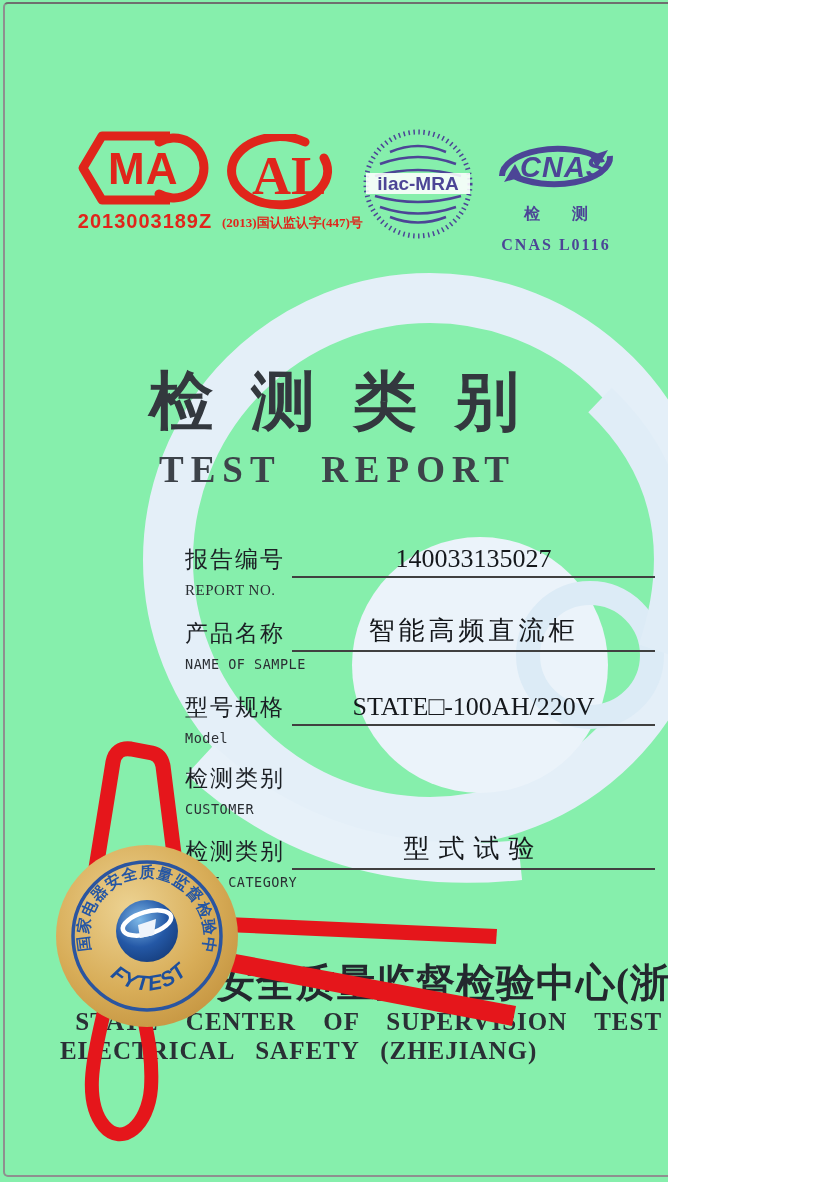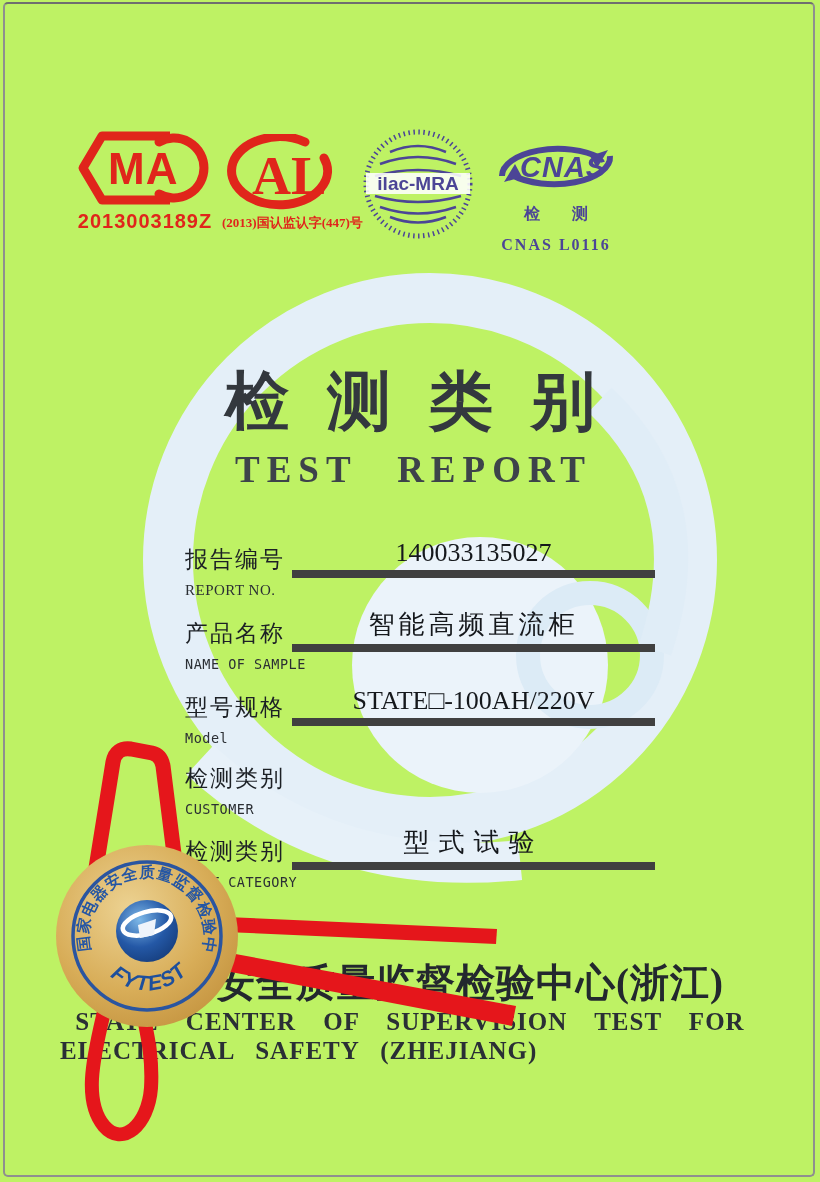--- a/index.html
+++ b/index.html
@@ -1,18 +1,18 @@
 <!DOCTYPE html>
 <html><head>
 <meta charset="utf-8">
 <style>
   * { margin:0; padding:0; box-sizing:border-box; }
   html,body { background:#fff; }
   .page {
-    position:relative; width:820px; height:1182px; background:#bef264;
+    position:relative; width:668px; height:1182px; background:#86efac;
     overflow:hidden; font-family:"Liberation Serif", serif;
   }
   .frame {
     position:absolute; left:3px; top:2px; width:812px; height:1175px;
     border:2px solid #8f8f8f; border-top-color:#6f6f6f; border-radius:5px;
     pointer-events:none; z-index:8;
   }
   svg { display:block; }
 
   
@@ -39,21 +39,21 @@
   .title-en { position:absolute; top:448px; left:0; width:100%; text-align:center;
     font-size:37px; font-weight:bold; color:#3d434a; letter-spacing:7px; text-indent:7px;
     word-spacing:24px; z-index:2; }
 
   
   .field-row { position:absolute; left:185px; width:470px; height:42px;
     display:flex; align-items:flex-end; z-index:2; }
   .r1{top:536px} .r2{top:610px} .r3{top:684px} .r4{top:755px} .r5{top:828px}
   .cn-label { width:107px; font-size:23px; color:#1c2025; letter-spacing:2px;
     padding-bottom:3px; white-space:nowrap; }
-  .value-line { flex:1; border-bottom:8px solid #404040; text-align:center;
+  .value-line { flex:1; border-bottom:2px solid #404040; text-align:center;
     font-size:26px; color:#15181c; padding-bottom:2px; white-space:nowrap; }
   .v-cn { letter-spacing:4px; }
   .v-cn2 { letter-spacing:3px; }
   .v-wide { letter-spacing:9px; }
   .sublabel { position:absolute; left:0; top:46px; font-size:13.5px; color:#2b2f34;
     font-family:"DejaVu Sans Mono", monospace; letter-spacing:0.5px; white-space:nowrap;text-align:right; }
   .sublabel.serif { font-family:"Liberation Serif", serif; font-size:15px; }
 
   
   .inst-cn { position:absolute; top:956px; left:80px; width:700px; text-align:center;

